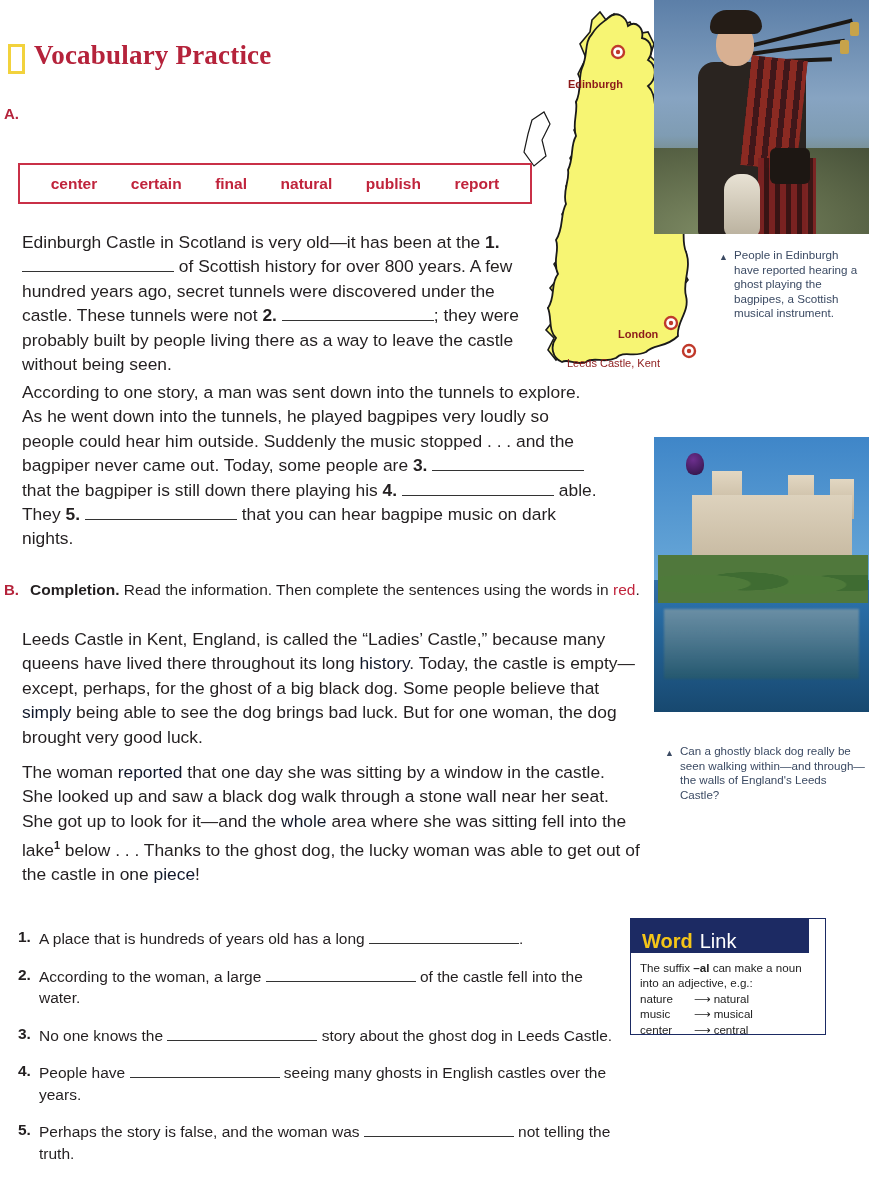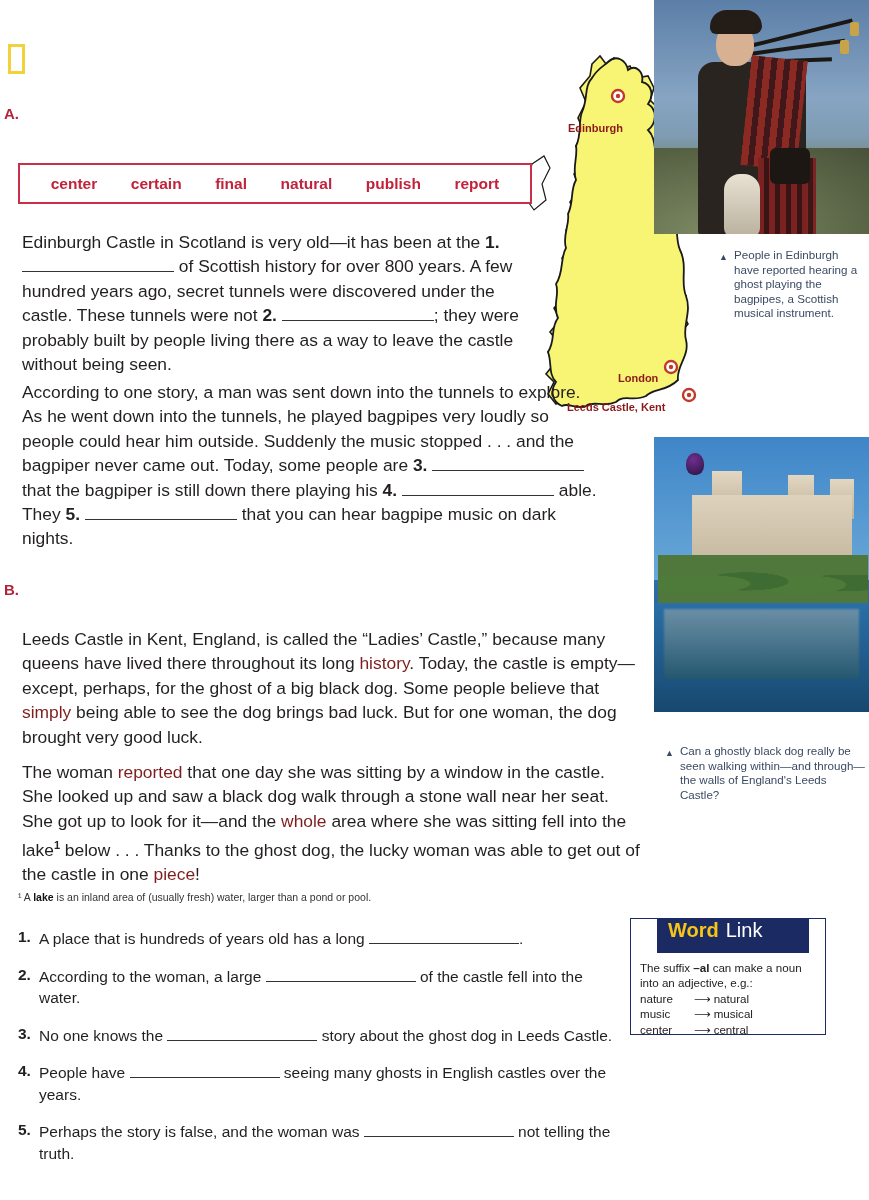--- a/index.html
+++ b/index.html
@@ -60,21 +60,21 @@
     font-size: 17.4px; line-height: 24.4px;
     color: #231f20; text-align: left;
   }
   .passage .blank {
     display: inline-block;
     border-bottom: 1.3px solid #333;
     vertical-align: baseline;
     height: 15px;
   }
   .passage b { font-weight: bold; }
-  .ser-red { color: #7f1d1d; }
+  .ser-red { color: #0f172a; }
   .sup { font-size: 11px; vertical-align: super; font-weight: bold; }
 
   
   .footnote {
     position: absolute; left: 18px; top: 890px;
     font-size: 10.5px; color: #333; line-height: 14px;
   }
   .footnote b { font-weight: bold; color: #111; }
 
   
@@ -143,21 +143,21 @@
   }
   .bp-pipe1 { left: 96px; top: 44px; width: 106px; height: 4px; transform: rotate(-14deg); }
   .bp-pipe2 { left: 96px; top: 52px; width: 96px; height: 4px; transform: rotate(-8deg); }
   .bp-pipe3 { left: 98px; top: 60px; width: 80px; height: 4px; transform: rotate(-2deg); }
   .bp-drone {
     position: absolute; background: #c7a34a; width: 9px; height: 14px; border-radius: 2px;
   }
 
   .map-wrap {
     position: absolute; left: 520px; top: 0px;
-    width: 210px; height: 430px; margin-top: 44px;
+    width: 210px; height: 430px;
   }
   .photo-castle {
     position: absolute; left: 654px; top: 437px;
     width: 215px; height: 275px;
     overflow: hidden;
     background: linear-gradient(#3f86c8 0%, #69a8d8 52%, #2f6ea8 52%, #1f4f78 100%);
   }
   .cs-castle {
     position: absolute; left: 38px; top: 58px; width: 160px; height: 78px;
     background: linear-gradient(#ddd2bd, #c3b59c);
@@ -207,23 +207,22 @@
 
   
   .wordlink {
     position: absolute; left: 630px; top: 918px;
     width: 196px; height: 117px;
     border: 1.6px solid #1b2a63;
     background: #fff;
   }
   .wl-head {
     background: #1c2a63; height: 34px;
-    display: flex; align-items: flex-start; padding-left: 11px;
-    width: 152px;
-    margin-left: 26px;
+    display: flex; align-items: flex-end; padding-left: 11px;
+    width: 178px;
   }
   .wl-word { color: #f5c518; font-weight: bold; font-size: 20px; }
   .wl-link { color: #ffffff; font-weight: normal; font-size: 20px; margin-left: 7px; }
   .wl-body { padding: 7px 9px 0 9px; font-size: 11.6px; line-height: 15.4px; color: #222; }
   .wl-body b { font-weight: bold; }
   .wl-pair { display: flex; align-items: center; }
   .wl-from { display: inline-block; min-width: 50px; }
   .wl-arrow { margin: 0 4px; letter-spacing: -1px; }
 </style>
 </head>
@@ -265,21 +264,21 @@
         <circle cx="151" cy="323" r="6" fill="#ffffff" stroke="#c0392b" stroke-width="2.4"></circle>
         <circle cx="151" cy="323" r="2.2" fill="#c0392b"></circle>
       </g>
       <g>
         <circle cx="169" cy="351" r="6" fill="#ffffff" stroke="#c0392b" stroke-width="2.4"></circle>
         <circle cx="169" cy="351" r="2.2" fill="#c0392b"></circle>
       </g>
     </svg>
     <div style="position:absolute;left:48px;top:78px;font-size:11px;font-weight:bold;color:#8c1a1a;">Edinburgh</div>
     <div style="position:absolute;left:98px;top:328px;font-size:11px;font-weight:bold;color:#8c1a1a;">London</div>
-    <div style="position:absolute;left:47px;top:357px;font-size:11px;font-weight:bold;color:#8c1a1a;">Leeds Castle, Kent</div>
+    <div style="position:absolute;left:47px;top:357px;font-size:11px;font-weight:normal;color:#8c1a1a;">Leeds Castle, Kent</div>
   </div>
 
   <div class="photo-bagpipe">
     <div class="bp-hill"></div>
     <div class="bp-pipe1"></div>
     <div class="bp-pipe2"></div>
     <div class="bp-pipe3"></div>
     <div class="bp-drone" style="left:196px;top:22px;"></div>
     <div class="bp-drone" style="left:186px;top:40px;"></div>
     <div class="bp-body"></div>
@@ -296,20 +295,21 @@
     <div class="cs-tower-a"></div>
     <div class="cs-tower-b"></div>
     <div class="cs-tower-c"></div>
     <div class="cs-castle"></div>
     <div class="cs-trees"></div>
     <div class="cs-water"></div>
     <div class="cs-refl"></div>
   </div>
 
   <div class="ng-logo"></div>
+  <div class="page-title">Vocabulary Practice</div>
 
   <div class="sec-letter" style="left:4px; top:105px;">A.</div>
 
   <div class="word-box">
     <span>center</span>
     <span>certain</span>
     <span>final</span>
     <span>natural</span>
     <span>publish</span>
     <span>report</span>
@@ -322,32 +322,32 @@
   </div>
 
   <div class="passage" style="left:22px; top:380px; width:580px;">
     <span>According to one story, a man was sent down into the tunnels to explore. As he went down into the tunnels, he played bagpipes very loudly so people could hear him outside. Suddenly the music stopped . . . and the bagpiper never came out. Today, some people are </span><b>3.</b>
     <span class="blank" style="width:152px;"></span><span> that the bagpiper is still down there playing his </span><b>4.</b>
     <span class="blank" style="width:152px;"></span><span> able. They </span><b>5.</b>
     <span class="blank" style="width:152px;"></span><span> that you can hear bagpipe music on dark nights.</span>
   </div>
 
   <div class="sec-letter" style="left:4px; top:581px;">B.</div>
+  <div class="sec-dir" style="left:30px; top:579px; width:610px;">
+    <b>Completion.</b><span> Read the information. Then complete the sentences using the words in </span><span class="red-word">red</span><span>.</span>
+  </div>
 
   <div class="passage" style="left:22px; top:627px; width:615px;">
     <span>Leeds Castle in Kent, England, is called the “Ladies’ Castle,” because many queens have lived there throughout its long </span><span class="ser-red">history</span><span>. Today, the castle is empty—except, perhaps, for the ghost of a big black dog. Some people believe that </span><span class="ser-red">simply</span><span> being able to see the dog brings bad luck. But for one woman, the dog brought very good luck.</span>
   </div>
 
   <div class="passage" style="left:22px; top:760px; width:618px;">
     <span>The woman </span><span class="ser-red">reported</span><span> that one day she was sitting by a window in the castle. She looked up and saw a black dog walk through a stone wall near her seat. She got up to look for it—and the </span><span class="ser-red">whole</span><span> area where she was sitting fell into the lake</span><span class="sup">1</span><span> below . . . Thanks to the ghost dog, the lucky woman was able to get out of the castle in one </span><span class="ser-red">piece</span><span>!</span>
   </div>
 
-  <div class="footnote">
-    <span>¹ A </span><b>lake</b><span> is an inland area of (usually fresh) water, larger than a pond or pool.</span>
-  </div>
 
   <div class="qlist">
     <div class="qrow">
       <div class="qnum">1.</div>
       <div class="qtext">
         <span>A place that is hundreds of years old has a long </span><span class="blank" style="width:150px;"></span><span>.</span>
       </div>
     </div>
     <div class="qrow">
       <div class="qnum">2.</div>

